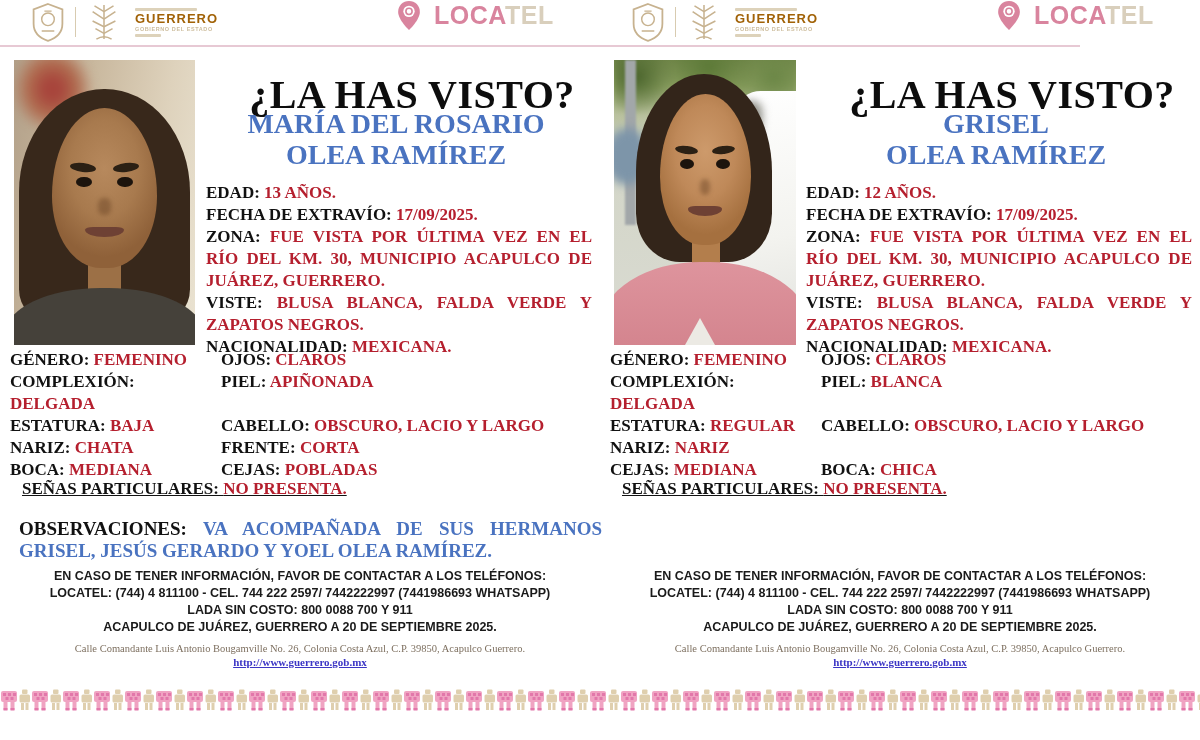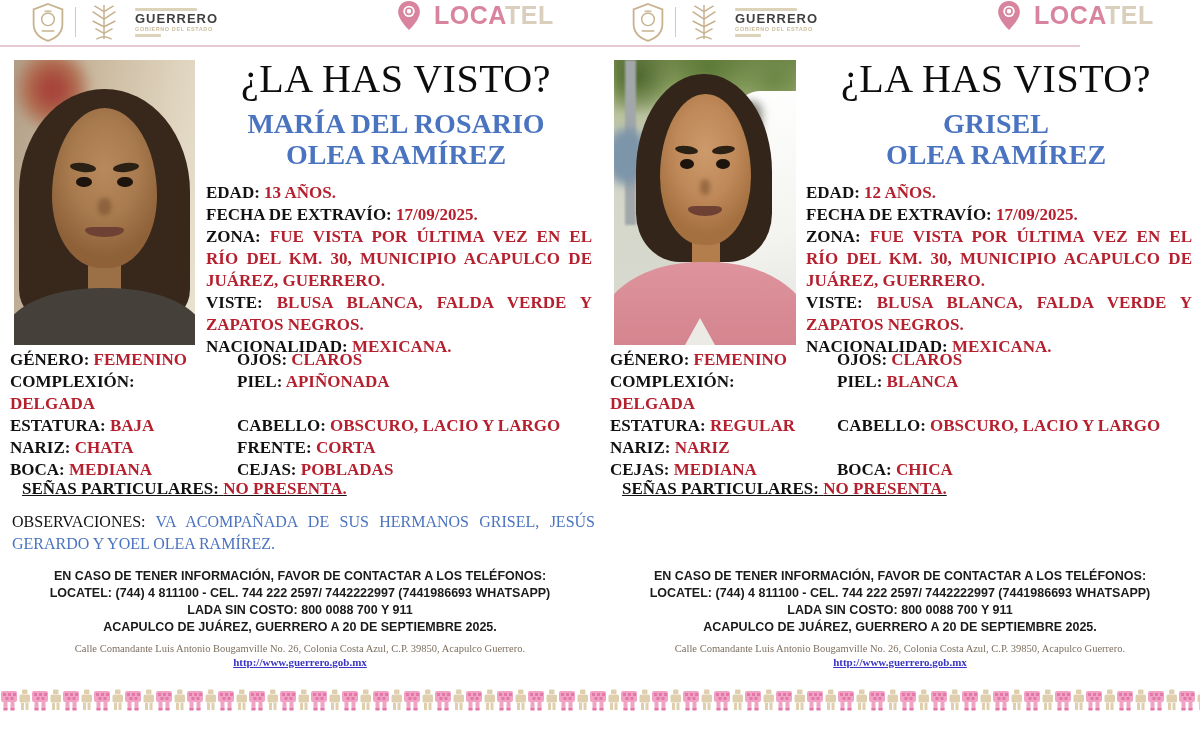--- a/index.html
+++ b/index.html
@@ -8,21 +8,21 @@
   .poster { position:absolute; top:0; width:600px; height:740px; }
   .poster.p0 { left:0; }
   .poster.p1 { left:600px; }
 
   
   .gov-logos { position:absolute; left:30px; top:1px; height:42px; display:flex; align-items:center; gap:9px; }
   .gov-sep { width:1px; height:30px; background:#d8cbb0; }
   .gov-text { display:flex; flex-direction:column; margin-left:3px; font-family:"Liberation Sans", sans-serif; }
   .gov-bar { height:3px; width:62px; background:#ddd2ba; margin:1px 0; border-radius:1px; }
   .gov-bar.short { width:26px; }
-  .gov-name { font-size:13px; font-weight:bold; letter-spacing:1px; color:#404040; line-height:14px; }
+  .gov-name { font-size:13px; font-weight:bold; letter-spacing:1px; color:#a16207; line-height:14px; }
   .gov-sub { font-size:5.5px; font-weight:bold; letter-spacing:.6px; color:#cdbd9d; line-height:7px; }
 
   .locatel { position:absolute; left:396px; top:0; display:flex; align-items:flex-start; gap:12px; }
   .locatel-word { font-family:"Liberation Sans", sans-serif; font-weight:bold; font-size:25px; letter-spacing:.5px; line-height:30px; }
   .loca { color:#d9849e; } .tel { color:#d9cfbc; }
 
   .header-rule { position:absolute; top:45px; left:0; height:2px; background:#e7c9d4; }
   .p0 .header-rule { width:600px; }
   .p1 .header-rule { width:480px; }
 
@@ -67,39 +67,39 @@
       border-radius:50% 50% 32% 32% / 52% 52% 26% 26%; }
   .photoB .ph-face { left:25%; top:12%; width:50%; height:53%;
       background:radial-gradient(60% 55% at 50% 38%, #cd9a6b 0%, #bf8959 55%, #a5703f 100%); }
   .photoB .ph-neck { left:43%; top:63%; width:15%; height:12%; background:#b37e4c; }
   .photoB .ph-shirt { left:-7%; bottom:-3%; width:114%; height:32%;
       background:linear-gradient(#de949d,#d3838d); }
   .photoB .ph-tri { bottom:0; left:39%; width:0; height:0;
       border-left:15px solid transparent; border-right:15px solid transparent; border-bottom:27px solid #eceae4; }
 
   
-  .title { position:absolute; left:198px; top:55px; width:396px; margin:0; text-align:center;
-           font-size:40px; font-weight:normal; color:#0d0d0d; letter-spacing:.5px; }
+  .title { position:absolute; left:198px; top:55px; width:396px; margin:16px; text-align:center;
+           font-size:40px; font-weight:bold; color:#0d0d0d; letter-spacing:.5px; }
   .name  { position:absolute; left:198px; top:108px; width:396px; text-align:center;
            font-size:28px; font-weight:bold; color:#4a73c0; line-height:31px; }
 
   .details { position:absolute; left:206px; top:182px; width:386px;
              font-size:17px; font-weight:bold; line-height:22px; color:#111111; }
   .details p { margin:0; text-align:justify; }
   .val { color:#b51f2e; }
   .val-blue { color:#4a73c0; }
 
   .traits { position:absolute; left:10px; top:349px; width:586px;
             font-size:17px; font-weight:bold; color:#111111; line-height:22px; }
-  .trow { display:grid; grid-template-columns:211px 1fr;gap:16px; }
+  .trow { display:grid; grid-template-columns:211px 1fr; }
 
   .senas { position:absolute; left:10px; top:467px; margin:12px;
            font-size:17px; font-weight:bold; color:#111111;text-decoration:underline; }
-  .obs { position:absolute; left:10px; top:509px; width:583px; margin:2px;
-         font-size:16px; font-weight:normal; color:#111111; line-height:22px; text-align:justify; }
+  .obs { position:absolute; left:10px; top:509px; width:583px; margin:9px;
+         font-size:19px; font-weight:bold; color:#111111; line-height:22px; text-align:justify; }
 
   .contact { position:absolute; left:30px; top:568px; width:540px; text-align:center;
              font-family:"Liberation Sans", sans-serif; font-size:12.5px; font-weight:bold;
              color:#1a1a1a; line-height:17px; }
   .contact div { white-space:nowrap; }
 
   .address { position:absolute; left:20px; top:643px; width:560px; margin:0; text-align:center;
              font-size:10.5px; color:#7d6f5f; }
   .weblink { position:absolute; left:20px; top:656px; width:560px; margin:0; text-align:center;
              font-size:11px; font-weight:bold; }

